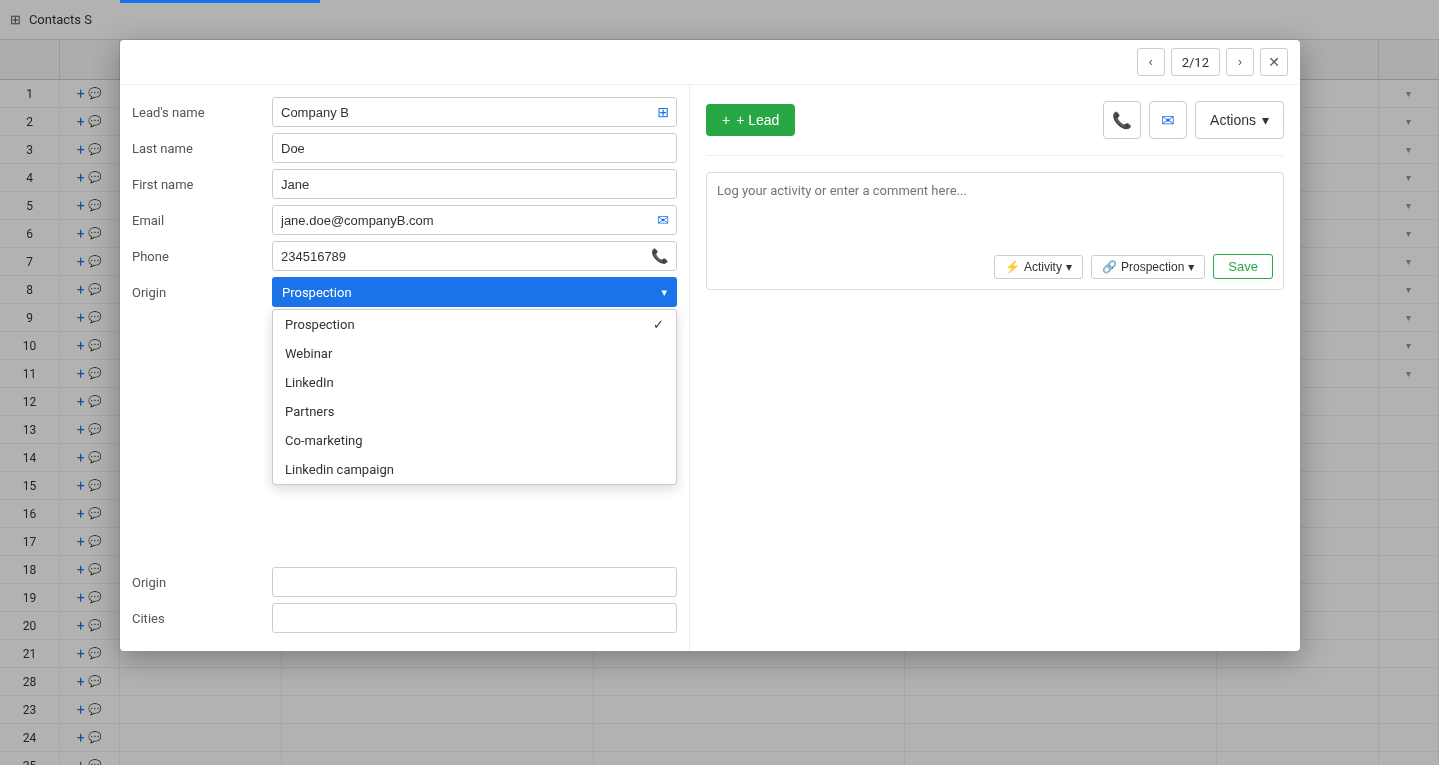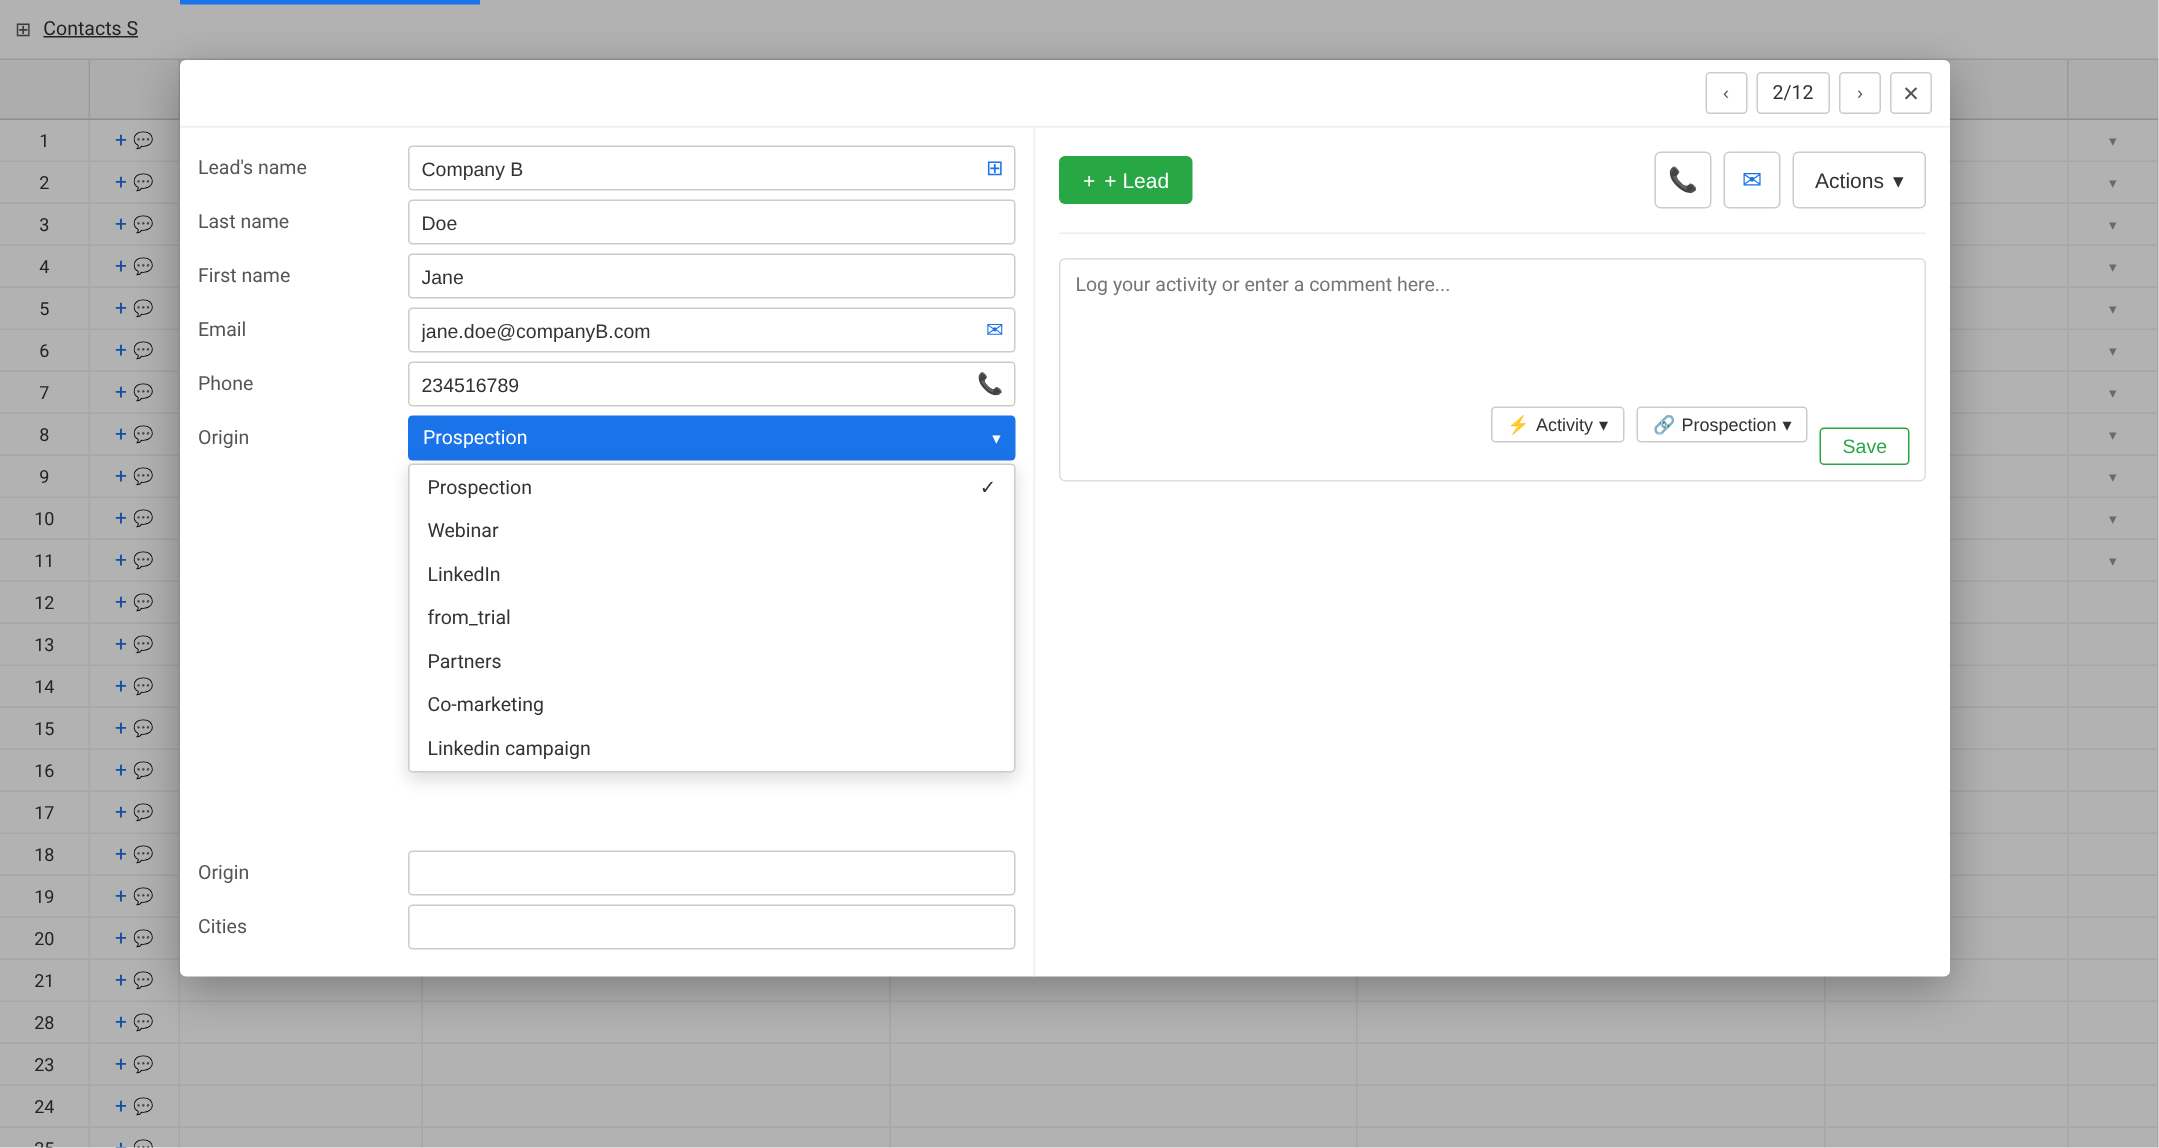--- a/index.html
+++ b/index.html
@@ -174,39 +174,39 @@
       display: flex; align-items: center; justify-content: flex-end;
       margin-top: 8px; gap: 8px;
     }
     .activity-btn {
       border: 1px solid #ccc; background: #fff; border-radius: 3px;
       padding: 4px 10px; font-size: 12px; cursor: pointer; color: #333;
       display: flex; align-items: center; gap: 4px;
     }
     .save-btn {
       border: 1px solid #28a745; background: #fff; border-radius: 3px;
-      padding: 4px 14px; font-size: 13px; cursor: pointer; color: #28a745; font-weight: 500; margin-top: 30px;
+      padding: 4px 14px; font-size: 13px; cursor: pointer; color: #28a745; font-weight: 500;
     }
 
     
     .loading-bar {
       position: fixed; top: 0; left: 120px; height: 3px; width: 200px;
       background: #1a73e8; z-index: 100;
     }
   </style>
 </head>
 <body>
 
 <div class="spreadsheet-bg"></div>
 
 <div class="loading-bar"></div>
 
 <div class="top-bar">
   <span style="color:#555;">⊞</span>
-  <span style="font-size:13px;color:#333;text-decoration:underline;">Contacts S</span>
+  <span style="font-size:13px;color:#333;">Contacts S</span>
 </div>
 
 <div class="grid-area">
 
   <div class="grid-header">
     <div class="grid-col-num"></div>
     <div class="grid-col-num"></div>
     <div class="grid-col-header" style="flex:1;min-width:80px;">
       <span>Lead</span>
     </div>
@@ -658,23 +658,20 @@
           <div class="dropdown-menu">
             <div class="dropdown-item active">
               <span>Prospection</span>
               <span class="check-mark">✓</span>
             </div>
             <div class="dropdown-item">
               <span>Webinar</span>
             </div>
             <div class="dropdown-item">
               <span>LinkedIn</span>
-            </div>
-            <div class="dropdown-item">
-              <span>from_trial</span>
             </div>
             <div class="dropdown-item">
               <span>Partners</span>
             </div>
             <div class="dropdown-item">
               <span>Co-marketing</span>
             </div>
             <div class="dropdown-item">
               <span>Linkedin campaign</span>
             </div>

